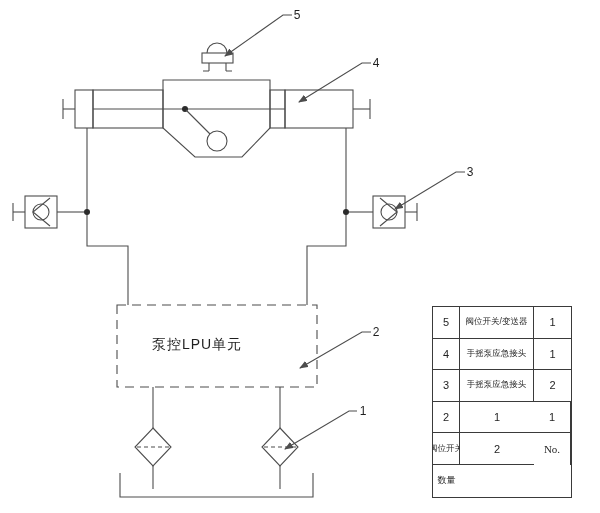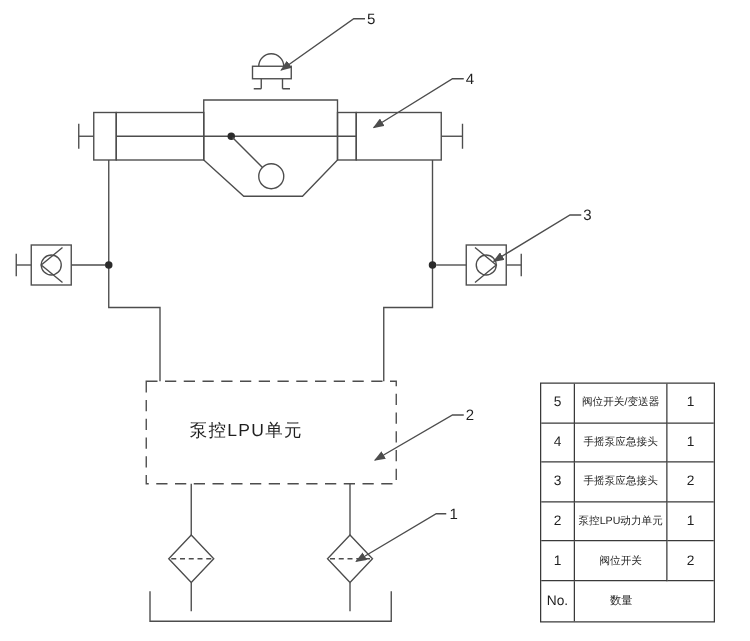--- a/index.html
+++ b/index.html
@@ -37,21 +37,21 @@
     border-right: 1px solid #3a3a3a;
     border-bottom: 1px solid #3a3a3a;
     display: flex;
     align-items: center;
     justify-content: center;
     color: #1f1f1f;
     overflow: hidden;
     white-space: nowrap;
   }
   .cell.col3 { border-right: none; }
-  .cell.lastrow { border-bottom: none; }
+  .cell.lastrow { border-bottom: none; font-family: Liberation Serif, serif; }
   .cell.num { font-size: 11px; }
   .cell.name { font-size: 8.5px; }
   .cell.hdr { font-size: 9px; }
 </style>
 </head>
 <body>
 
 <div id="canvas">
 
   <svg width="600" height="513" viewBox="0 0 600 513">
@@ -166,21 +166,20 @@
 
     <div class="cell num">4</div>
     <div class="cell name">手摇泵应急接头</div>
     <div class="cell num col3">1</div>
 
     <div class="cell num">3</div>
     <div class="cell name">手摇泵应急接头</div>
     <div class="cell num col3">2</div>
 
     <div class="cell num">2</div>
-    <div class="cell name">泵控LPU动力单元</div>
     <div class="cell num col3">1</div>
 
     <div class="cell num">1</div>
     <div class="cell name">阀位开关</div>
     <div class="cell num col3">2</div>
 
     <div class="cell num lastrow">No.</div>
     <div class="cell hdr col3 lastrow">数量</div>
   </div>
 

